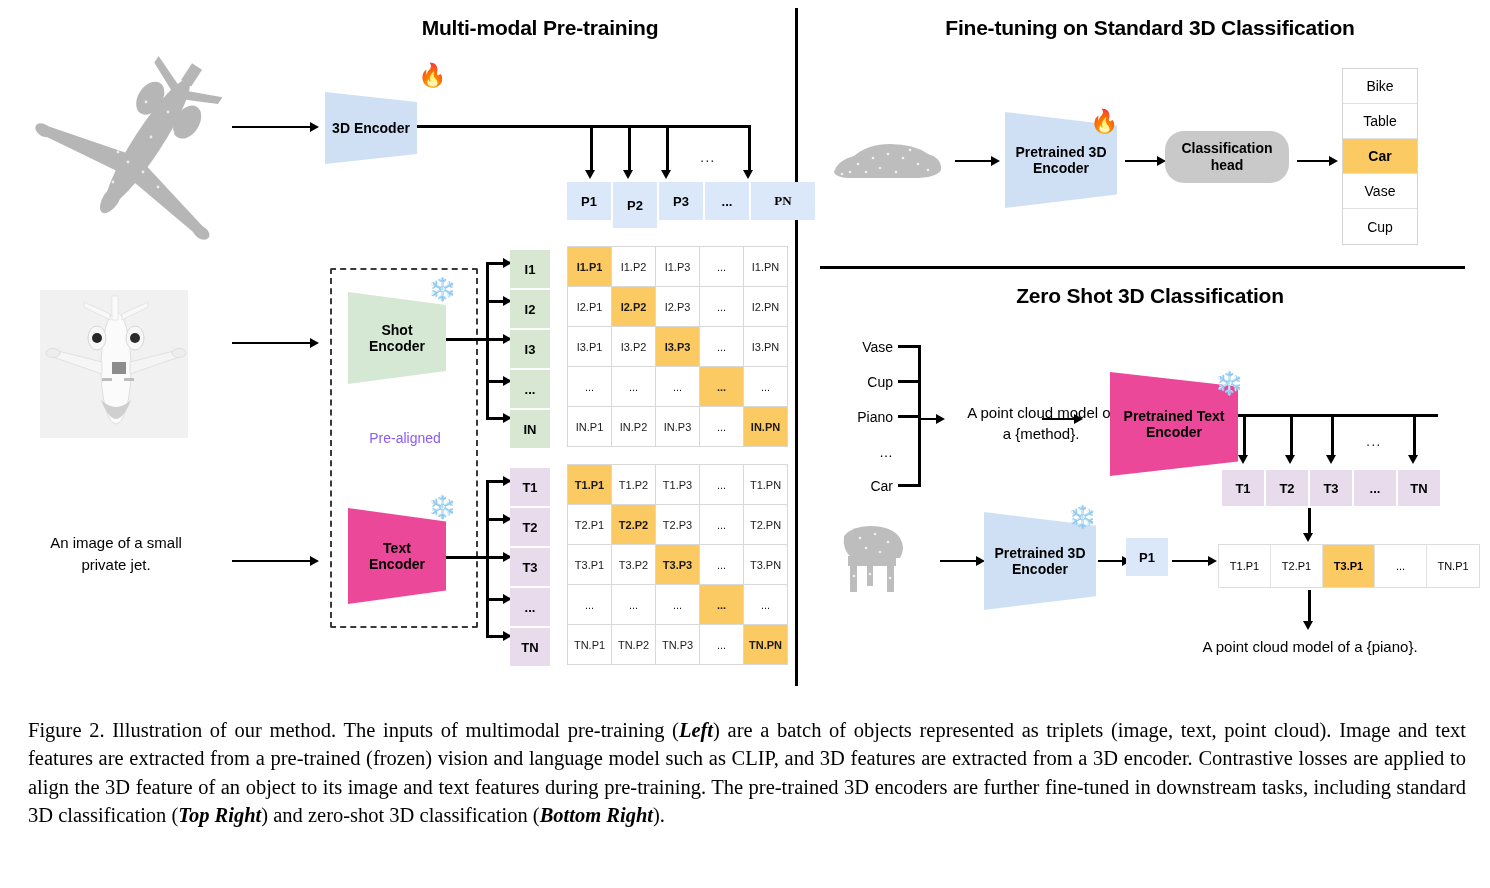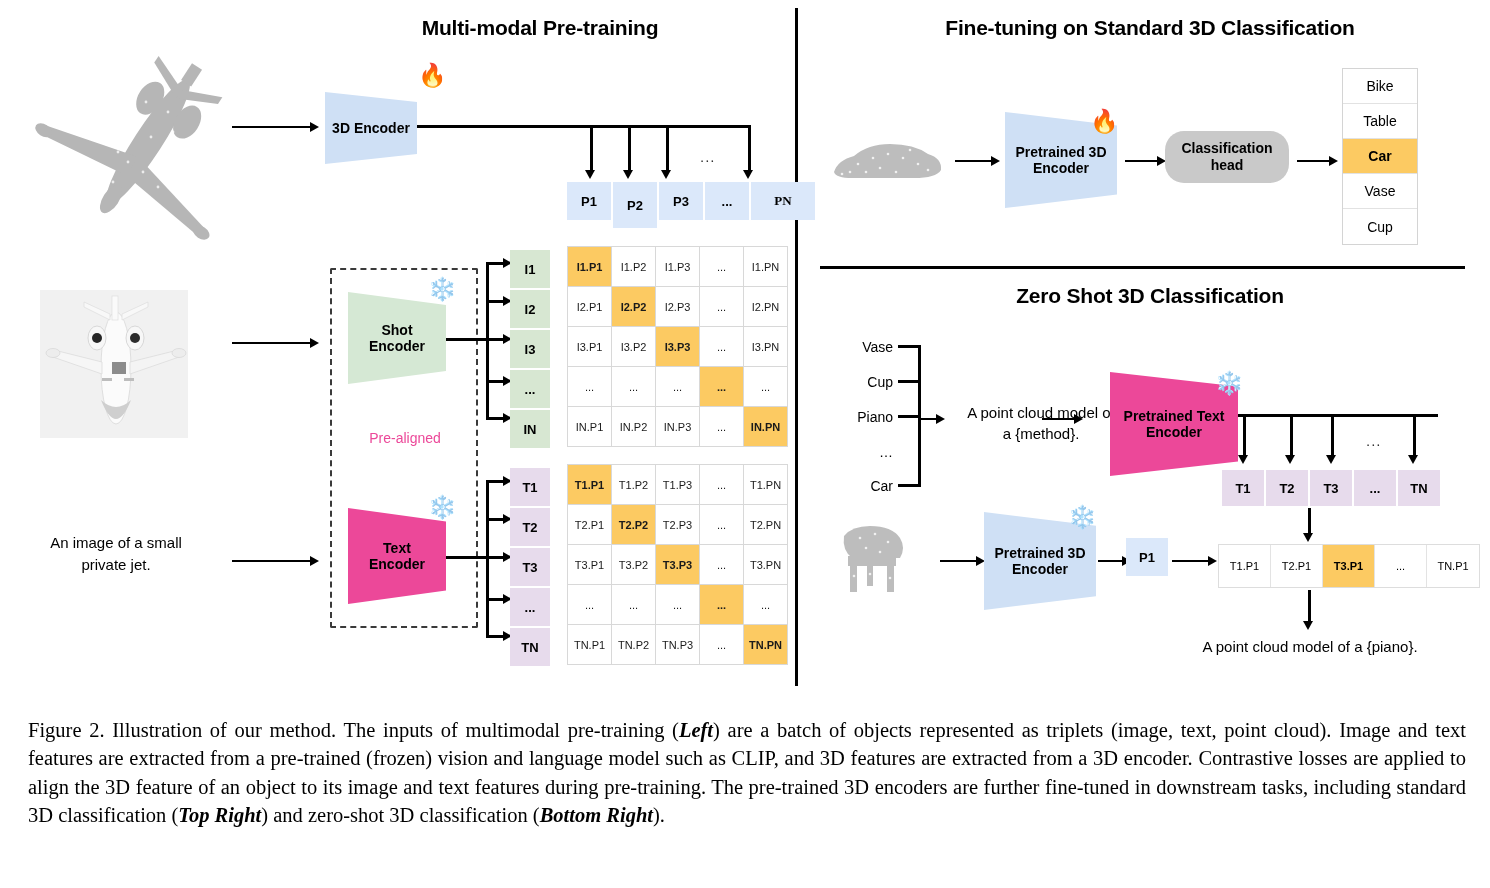--- a/index.html
+++ b/index.html
@@ -70,21 +70,21 @@
   }
   .mcell.hl { background:#fcca62; font-weight:bold; }
 
   
   #prealigned-box {
     left:330px; top:268px; width:148px; height:360px;
     border:2.5px dashed #3a3a3a; border-radius:2px;
   }
   #prealigned-label {
     left:338px; top:430px; width:134px; text-align:center;
-    font-size:14px; color:#ec4899;
+    font-size:14px; color:#8b5cf6;
   }
 
   
   #class-list {
     left:1342px; top:68px; width:76px;
     border:1px solid #d4d4d4; background:#fff;
   }
   #class-list .cl-item {
     height:35px; display:flex; align-items:center; justify-content:center;
     font-size:14px; border-bottom:1px solid #e2e2e2; background:#fff;

